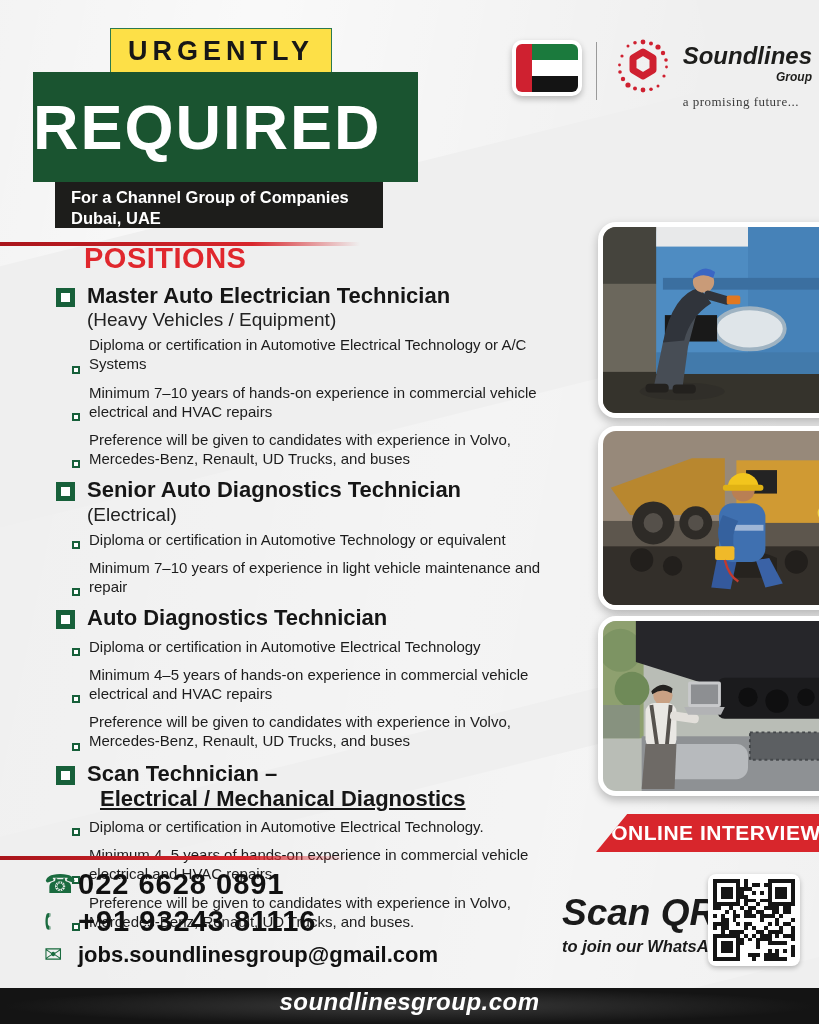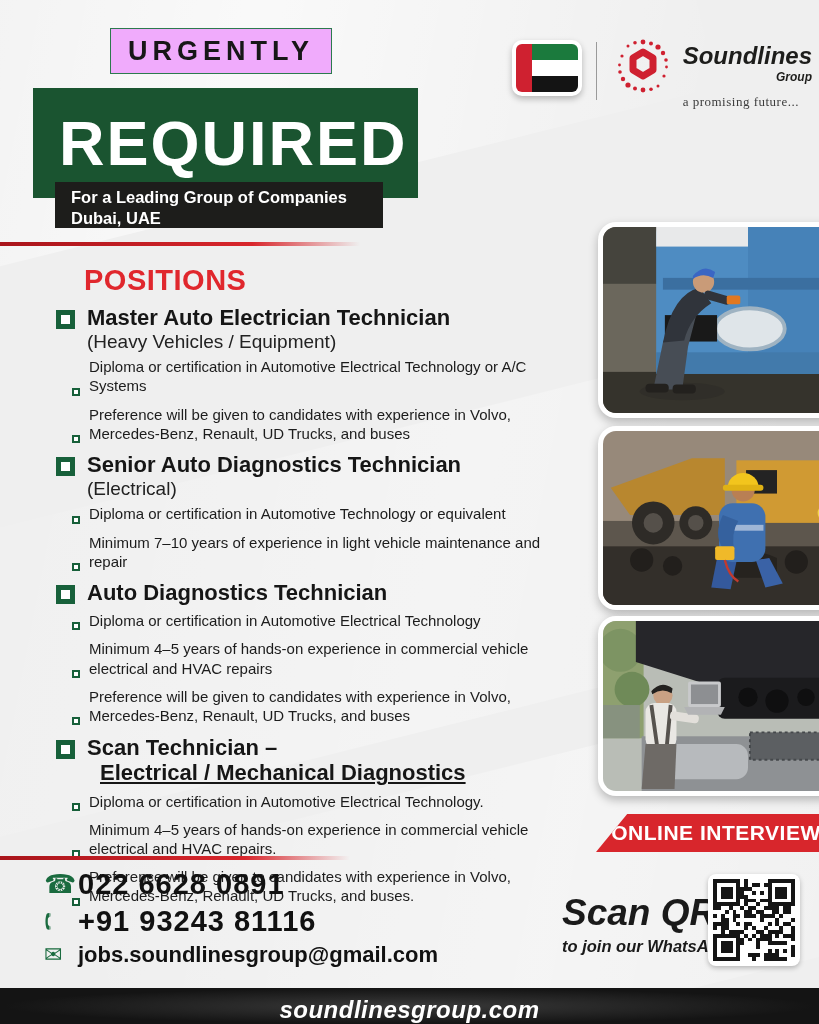--- a/index.html
+++ b/index.html
@@ -4,22 +4,22 @@
 <style>
   html,body{margin:0;padding:0;}
   body{font-family:"Liberation Sans",sans-serif;background:#d8d8d8;}
   #poster{position:relative;width:819px;height:1024px;background:#efefef;overflow:hidden;}
   .sheen{position:absolute;background:linear-gradient(115deg,rgba(255,255,255,0) 0%,rgba(255,255,255,.65) 50%,rgba(255,255,255,0) 100%);transform:rotate(-14deg);pointer-events:none;}
   .sheen1{left:-200px;top:-60px;width:900px;height:260px;}
   .sheen2{left:-100px;top:420px;width:1100px;height:300px;opacity:.5;}
   .sheen3{left:100px;top:760px;width:900px;height:260px;opacity:.55;}
 
   
-  .urgently{position:absolute;left:110px;top:28px;width:220px;height:44px;background:#f0abfc;border:1px solid #2c7a4e;display:flex;align-items:center;justify-content:center;font-weight:bold;font-size:27px;letter-spacing:5px;color:#171717;}
-  .required{position:absolute;left:33px;top:88px;width:385px;height:110px;background:#1a5430;color:#fff;display:flex;align-items:center;font-weight:bold;font-size:63px;letter-spacing:2px;padding-left:26px;box-sizing:border-box;}
+  .urgently{position:absolute;left:110px;top:28px;width:220px;height:44px;background:#fde047;border:1px solid #2c7a4e;display:flex;align-items:center;justify-content:center;font-weight:bold;font-size:27px;letter-spacing:5px;color:#171717;}
+  .required{position:absolute;left:33px;top:72px;width:385px;height:110px;background:#1a5430;color:#fff;display:flex;align-items:center;font-weight:bold;font-size:63px;letter-spacing:2px;box-sizing:border-box;}
   .subbox{position:absolute;left:55px;top:182px;width:328px;height:46px;background:#1d1d1b;color:#fff;font-weight:bold;font-size:16.5px;line-height:1.25;padding:5px 0 0 16px;box-sizing:border-box;}
 
   
   .brand{position:absolute;left:512px;top:34px;width:300px;display:flex;align-items:flex-start;}
   .flagcard{width:80px;height:56px;background:#fff;border-radius:10px;box-shadow:0 3px 6px rgba(0,0,0,.25);padding:4px;box-sizing:border-box;margin-top:6px;}
   .flag{width:100%;height:100%;border-radius:6px;overflow:hidden;position:relative;}
   .flag .red{position:absolute;left:0;top:0;width:26%;height:100%;background:#cf2130;}
   .flag .g{position:absolute;left:26%;top:0;width:74%;height:33.4%;background:#1b7a3d;}
   .flag .w{position:absolute;left:26%;top:33.4%;width:74%;height:33.3%;background:#fff;}
   .flag .b{position:absolute;left:26%;top:66.7%;width:74%;height:33.3%;background:#141414;}
@@ -28,21 +28,21 @@
   .brandtext{margin-left:8px;padding-top:10px;}
   .brandname{font-style:italic;font-weight:bold;font-size:24px;color:#1d1d1b;line-height:1;}
   .brandsuffix{font-style:italic;font-weight:bold;font-size:12px;color:#1d1d1b;text-align:right;margin-top:2px;}
   .tagline{font-family:"Liberation Serif",serif;font-size:13px;color:#3c3c3c;margin-top:10px;letter-spacing:.5px;}
 
   .redline{position:absolute;height:3.5px;background:linear-gradient(to right,#a9151b,#d8262c 70%,rgba(216,38,44,0));}
   .redline.top{left:0;top:242px;width:360px;}
   .redline.bottom{left:0;top:856px;width:350px;}
 
   
-  .positions{position:absolute;left:48px;top:264px;width:520px;}
+  .positions{position:absolute;left:48px;top:242px;width:520px;}
   .posheading{color:#e0272d;font-weight:bold;font-size:29px;letter-spacing:.5px;margin:0 0 8px 36px;}
   .job{margin-bottom:4px;}
   .jobtitlerow{display:flex;align-items:flex-start;}
   .checkbox{width:9px;height:9px;border:5px solid #17603a;background:#fff;margin:5px 12px 0 8px;flex:0 0 auto;}
   .jobtitle{font-weight:bold;font-size:22px;color:#161616;line-height:1.15;}
   .jobsubtitle{font-size:19px;color:#222;margin:1px 0 4px 39px;}
   .bullets{margin:2px 0 6px 24px;}
   .bullet{display:flex;align-items:flex-end;margin-bottom:9px;}
   .sq{width:4px;height:4px;border:2px solid #17603a;background:#fff;margin:5px 9px 0 0;flex:0 0 auto;}
   .bullettext{font-size:15px;color:#1c1c1c;line-height:1.28;width:478px;}
@@ -65,35 +65,35 @@
   .cmail{font-weight:bold;font-size:22px;color:#111;}
   .cicon.small{font-size:22px;}
 
   
   .qrblock{position:absolute;left:562px;top:874px;width:250px;}
   .scanqr{font-style:italic;font-weight:bold;font-size:37px;color:#1a1a1a;line-height:1;margin-top:20px;}
   .qrsub{font-style:italic;font-weight:bold;font-size:16.5px;color:#1a1a1a;line-height:1.22;margin-top:5px;width:250px;}
   .qrcard{position:absolute;left:146px;top:0px;width:92px;height:92px;background:#fff;border-radius:8px;box-shadow:0 2px 5px rgba(0,0,0,.25);padding:5px;box-sizing:border-box;}
   .qrcard svg{display:block;width:100%;height:100%;}
 
-  .footerbar{position:absolute;left:0;top:988px;width:819px;height:36px;background:radial-gradient(ellipse at 50% 50%,#3a3a3a 0%,#141414 70%);display:flex;align-items:flex-end;justify-content:center;}
+  .footerbar{position:absolute;left:0;top:988px;width:819px;height:36px;background:radial-gradient(ellipse at 50% 50%,#3a3a3a 0%,#141414 70%);display:flex;align-items:flex-start;justify-content:center;}
   .website{color:#fff;font-style:italic;font-weight:bold;font-size:24px;letter-spacing:.5px;}
 </style>
 </head>
 <body>
 
 <div id="poster">
   <div class="sheen sheen1"></div>
   <div class="sheen sheen2"></div>
   <div class="sheen sheen3"></div>
 
   <div class="urgently">URGENTLY</div>
   <div class="required">REQUIRED</div>
   <div class="subbox">
-    <div>For a Leading Group of Companies</div>
+    <div>For a Channel Group of Companies</div>
     <div>Dubai, UAE</div>
   </div>
 
   <div class="brand">
     <div class="flagcard">
       <div class="flag">
           <div class="red"></div>
           <div class="g"></div>
           <div class="w"></div>
           <div class="b"></div>
@@ -138,20 +138,24 @@
     <div class="job">
       <div class="jobtitlerow">
           <span class="checkbox"></span>
         <span class="jobtitle">Master Auto Electrician Technician</span>
         </div>
       <div class="jobsubtitle">(Heavy Vehicles / Equipment)</div>
       <div class="bullets">
         <div class="bullet">
             <span class="sq"></span>
             <span class="bullettext">Diploma or certification in Automotive Electrical Technology or A/C Systems</span>
+          </div>
+        <div class="bullet">
+            <span class="sq"></span>
+            <span class="bullettext">Minimum 7–10 years of hands-on experience in commercial vehicle electrical and HVAC repairs</span>
           </div>
         <div class="bullet">
             <span class="sq"></span>
             <span class="bullettext">Preference will be given to candidates with experience in Volvo, Mercedes-Benz, Renault, UD Trucks, and buses</span>
           </div>
       </div>
     </div>
 
     <div class="job">
       <div class="jobtitlerow">

